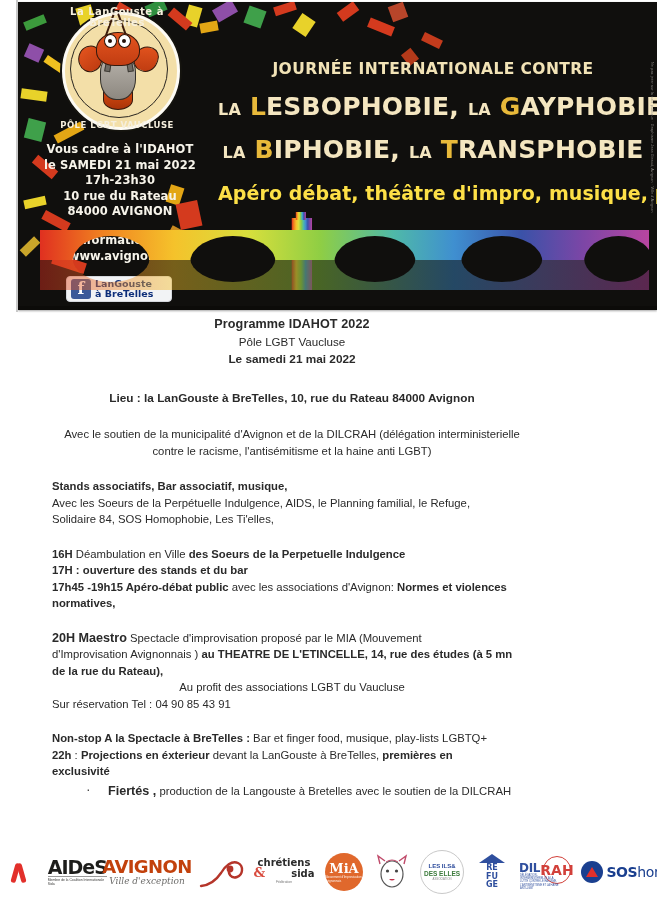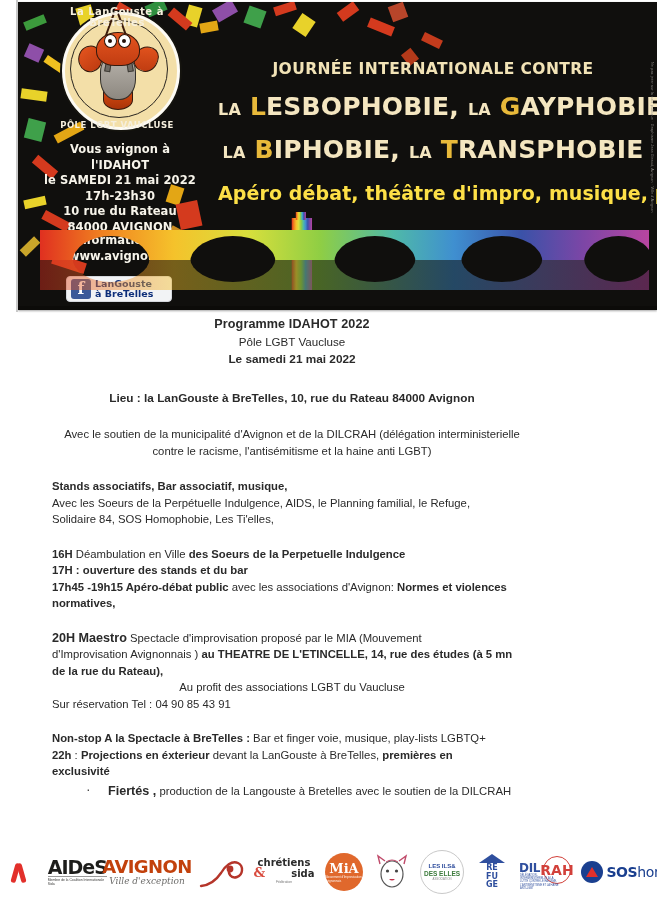--- a/index.html
+++ b/index.html
@@ -570,21 +570,21 @@
       <div class="lob-strap l"></div>
       <div class="lob-strap r"></div>
       <div class="lob-head"></div>
       <div class="lob-eye l"></div>
       <div class="lob-eye r"></div>
       <div class="roundel-top-text">La LanGouste à BreTelles</div>
       <div class="roundel-bottom-text">PÔLE LGBT VAUCLUSE</div>
     </div>
 
     <div class="poster-info">
-      <div>Vous avignon à l'IDAHOT</div>
+      <div>Vous cadre à l'IDAHOT</div>
       <div>le SAMEDI 21 mai 2022</div>
       <div>17h-23h30</div>
       <div>10 rue du Rateau</div>
       <div>84000 AVIGNON</div>
     </div>
 
     <div class="poster-contact">
       <div>Informations :</div>
       <div>www.avignon.fr</div>
     </div>
@@ -708,21 +708,21 @@
     </div>
     <div>
       <span>d'Improvisation Avignonnais ) </span><span class="b">au THEATRE DE L'ETINCELLE, 14, rue des études (à 5 mn</span>
     </div>
     <div class="b">de la rue du Rateau),</div>
     <div class="indent-center">Au profit des associations LGBT du Vaucluse</div>
     <div>Sur réservation Tel : 04 90 85 43 91</div>
   </div>
 
   <div class="blk">
-    <span class="b">Non-stop A la Spectacle à BreTelles :</span><span> Bar et finger voie, musique, play-lists LGBTQ+</span>
+    <span class="b">Non-stop A la Spectacle à BreTelles :</span><span> Bar et finger food, musique, play-lists LGBTQ+</span>
   </div>
 
   <div class="blk-tight">
     <div>
       <span class="b">22h</span><span> : </span><span class="b">Projections en éxterieur</span><span>  devant la LanGouste à BreTelles, </span><span class="b">premières en</span>
     </div>
     <div class="b">exclusivité</div>
 
     <ul class="bullets">
       <li>

